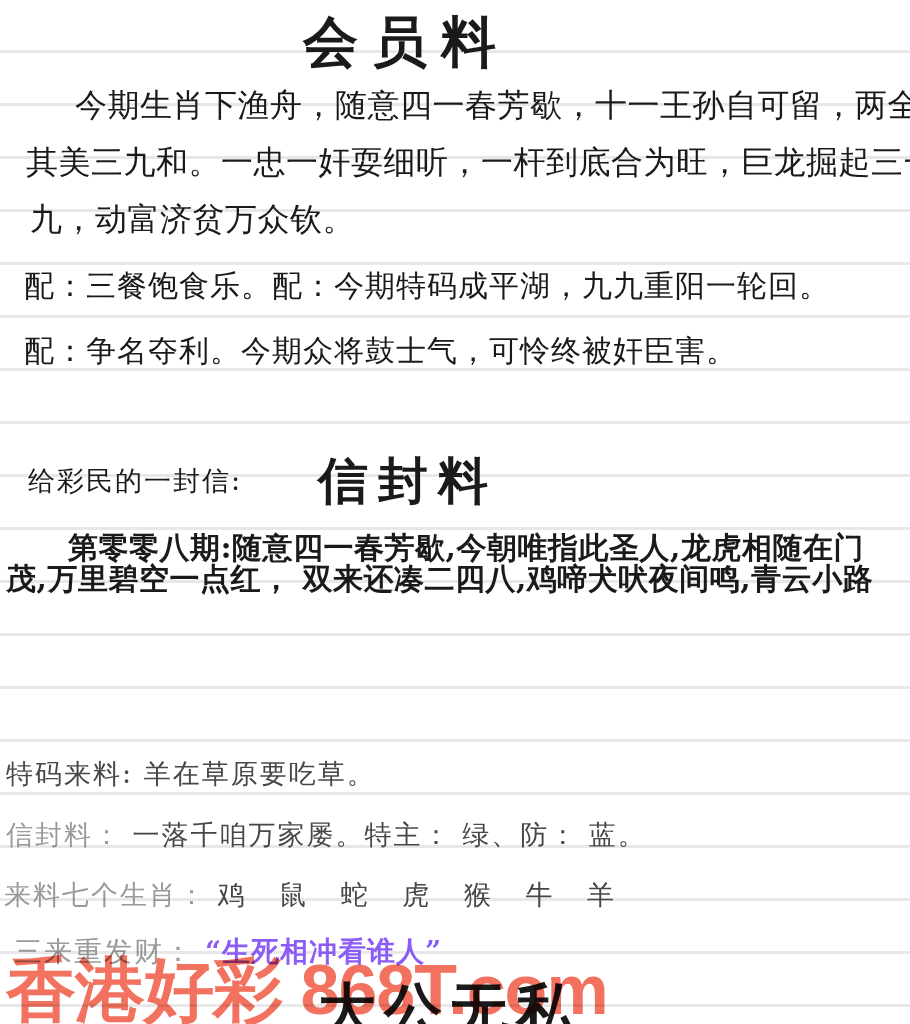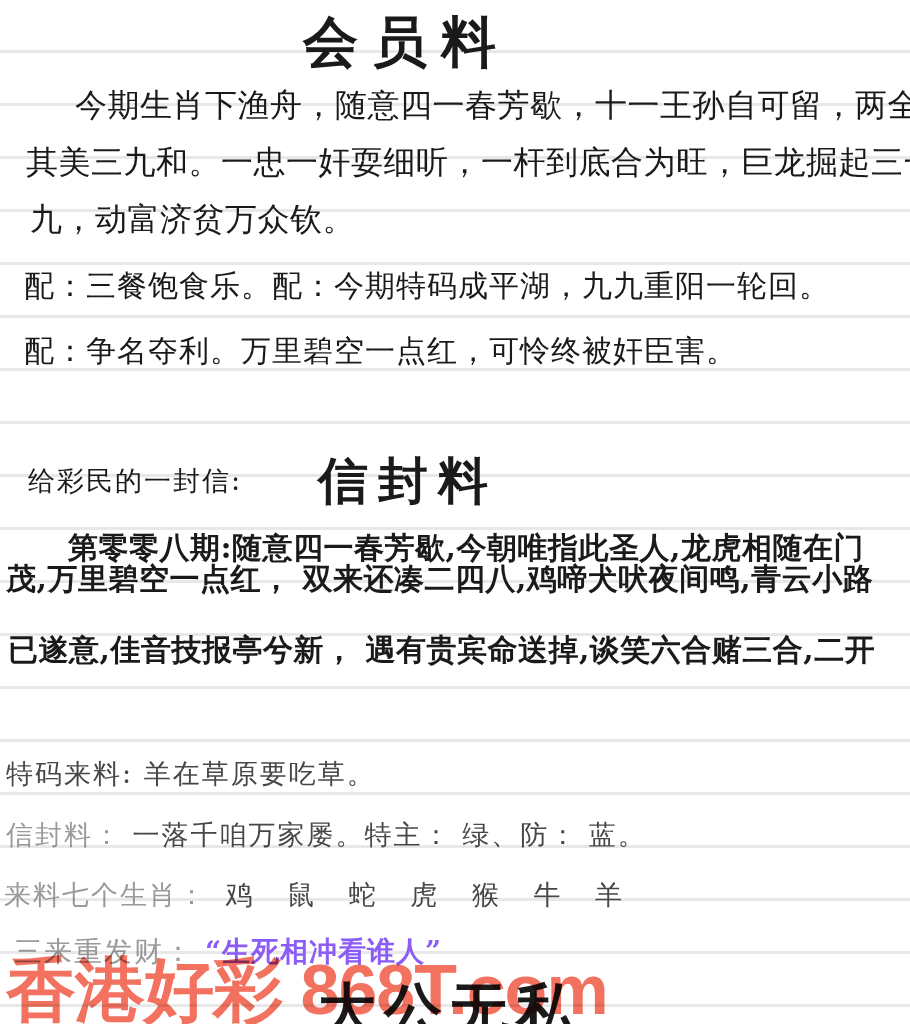--- a/index.html
+++ b/index.html
@@ -22,21 +22,21 @@
     pointer-events:none;
   }
   .abs{position:absolute;white-space:nowrap;}
   .h1{font-size:55px;font-weight:700;letter-spacing:14px;font-family:Liberation Mono, monospace;}
   .body-line{font-size:32px;letter-spacing:0.5px;}
   .mid-line{font-size:30px;letter-spacing:1px;}
   .h2{font-size:50px;font-weight:700;letter-spacing:10px;}
   .bold-line{font-size:30px;font-weight:600;letter-spacing:0.5px;}
   .faint-line{font-size:27px;color:#474747;letter-spacing:2px;filter:blur(0.3px);}
   .faint-prefix{opacity:0.55;}
-  .zodiac-spread{word-spacing:18px;letter-spacing:4px;margin-left:8px;}
+  .zodiac-spread{word-spacing:18px;letter-spacing:4px;}
   .quote-strong{color:#8b5cf6;font-weight:700;filter:none;letter-spacing:1px;}
   .h3{font-size:58px;font-weight:700;letter-spacing:8px;}
   .watermark{
     font-family:"Liberation Sans","DejaVu Sans",sans-serif;
     font-size:70px;font-weight:800;letter-spacing:-1px;
     mix-blend-mode:multiply;
     pointer-events:none;
   }
 </style>
 </head>
@@ -44,28 +44,27 @@
 
 <div class="page">
 
   <div class="abs h1" style="left:303px;top:6px;">会员料</div>
 
   <div class="abs body-line" style="left:75px;top:84px;">今期生肖下渔舟，随意四一春芳歇，十一王孙自可留，两全</div>
   <div class="abs body-line" style="left:26px;top:141px;">其美三九和。一忠一奸耍细听，一杆到底合为旺，巨龙掘起三一</div>
   <div class="abs body-line" style="left:30px;top:198px;">九，动富济贫万众钦。</div>
 
   <div class="abs mid-line" style="left:24px;top:266px;">配：三餐饱食乐。配：今期特码成平湖，九九重阳一轮回。</div>
-  <div class="abs mid-line" style="left:24px;top:331px;">配：争名夺利。万里碧空一点红，可怜终被奸臣害。</div>
+  <div class="abs mid-line" style="left:24px;top:331px;">配：争名夺利。今期众将鼓士气，可怜终被奸臣害。</div>
 
   <div class="abs" style="left:28px;top:463px;font-size:27px;letter-spacing:2px;">给彩民的一封信:</div>
   <div class="abs h2" style="left:318px;top:448px;">信封料</div>
 
   <div class="abs bold-line" style="left:68px;top:528px;">第零零八期:随意四一春芳歇,今朝唯指此圣人,龙虎相随在门</div>
   <div class="abs bold-line" style="left:6px;top:559px;">茂,万里碧空一点红， 双来还凑二四八,鸡啼犬吠夜间鸣,青云小路</div>
-  <div class="abs bold-line" style="left:8px;top:630px;">已遂意,佳音技报亭兮新， 遇有贵宾命送掉,谈笑六合赌三合,二开</div>
 
   <div class="abs faint-line" style="left:6px;top:756px;">
     <span>特码来料:</span>
     <span>羊在草原要吃草。</span>
   </div>
 
   <div class="abs faint-line" style="left:6px;top:817px;">
     <span class="faint-prefix">信封料：</span>
     <span>一落千咱万家屡。特主： 绿、防： 蓝。</span>
   </div>

